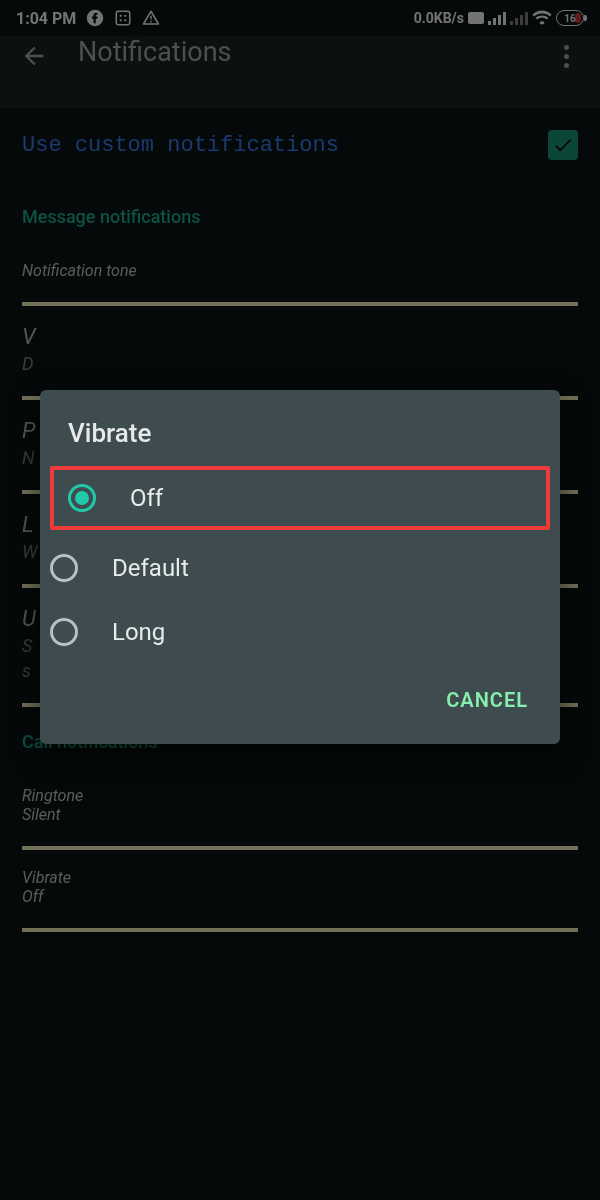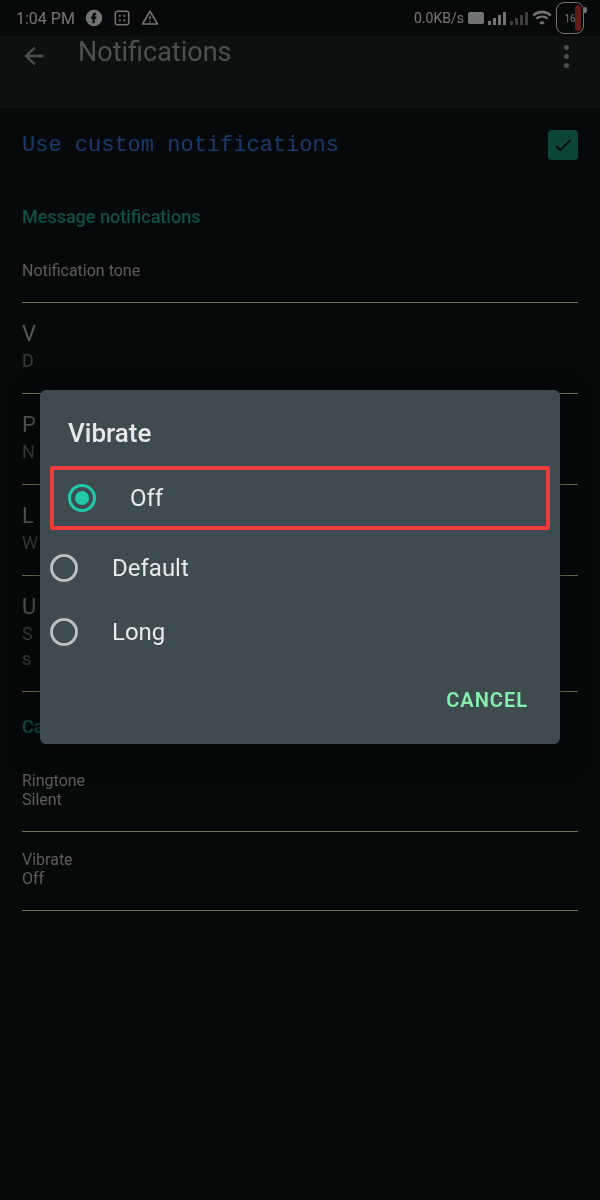--- a/index.html
+++ b/index.html
@@ -14,27 +14,27 @@
   }
   
   .status-bar {
     height: 36px;
     display: flex;
     align-items: center;
     justify-content: space-between;
     padding: 0 16px;
     color: #fff;
     font-size: 16px;
-    font-weight: 400;
+    font-weight: 700;
   }
   .status-left { display: flex; align-items: center; gap: 10px; }
   .status-right { display: flex; align-items: center; gap: 4px; font-size: 14px; }
   .status-ico { display: inline-flex; }
   .battery {
-    width: 28px; height: 32px; border: 1.5px solid #fff; border-radius: 8px;
+    width: 28px; height: 16px; border: 1.5px solid #fff; border-radius: 8px;
     position: relative; display: inline-flex; align-items: center; padding: 0 2px;
     font-size: 10px; justify-content: center; color:#fff;
   }
   .battery::after { content:""; position:absolute; right:-4px; top:4px; width:3px; height:6px; background:#fff; border-radius:0 2px 2px 0;}
   .battery .fill { position:absolute; right:2px; top:2px; bottom:2px; width:22%; background:#d93a3a; border-radius:6px; z-index:-1;}
   
   .app-bar {
     height: 72px;
     display: flex;
     align-items: flex-start;
@@ -44,21 +44,21 @@
   .app-bar .back { width: 40px; height:40px; display:flex; align-items:center; justify-content:center;}
   .app-bar .title { font-size: 27px; color: #a8b0b0; margin-left: 24px; flex:1; font-weight:400;}
   .app-bar .more { width:40px; height:40px; display:flex; align-items:center; justify-content:center;}
   .dots { display:flex; flex-direction:column; gap:4px;}
   .dots span { width:5px; height:5px; background:#a8b0b0; border-radius:50%;}
   
   .content { padding: 0 22px; }
   .row { padding: 22px 0; display:flex; align-items:center; justify-content:space-between;}
   .row .label { font-size: 22px; color:#3b82f6;font-family:Liberation Mono, monospace;}
   .section-header { color:#1fb190; font-size:18px; padding: 24px 0 16px 0; font-weight:500;}
-  .item { padding: 18px 0 22px 0; border-bottom:1px solid #fef9c3;}
+  .item { padding: 18px 0 22px 0; border-bottom:4px solid #fef9c3;font-style:italic;}
   .checkbox {
     width: 30px; height: 30px; background:#1c9c7f; border-radius:4px;
     display:flex; align-items:center; justify-content:center;
   }
   .single-letter { font-size:22px; color:#b8bfbf; }
   .single-sub { font-size:18px; color:#7b8585; margin-top:4px;}
   
   .scrim {
     position:absolute; inset:0; background:rgba(0,0,0,0.55);
   }

